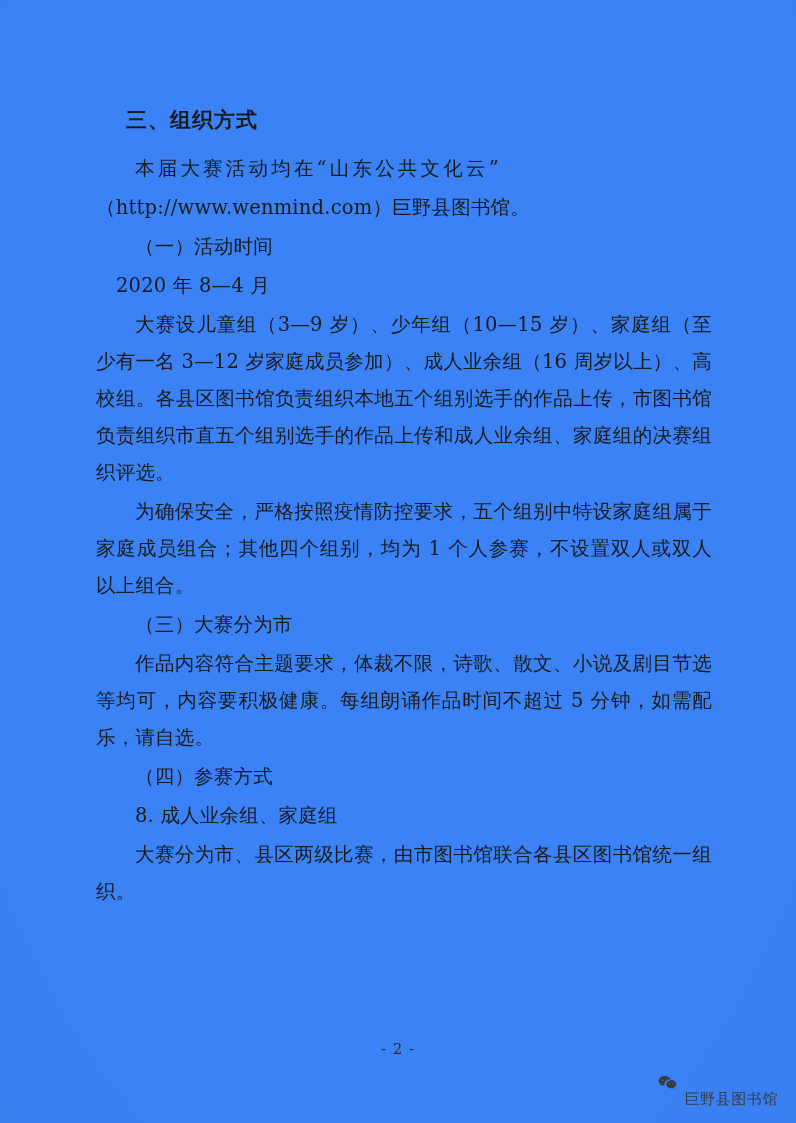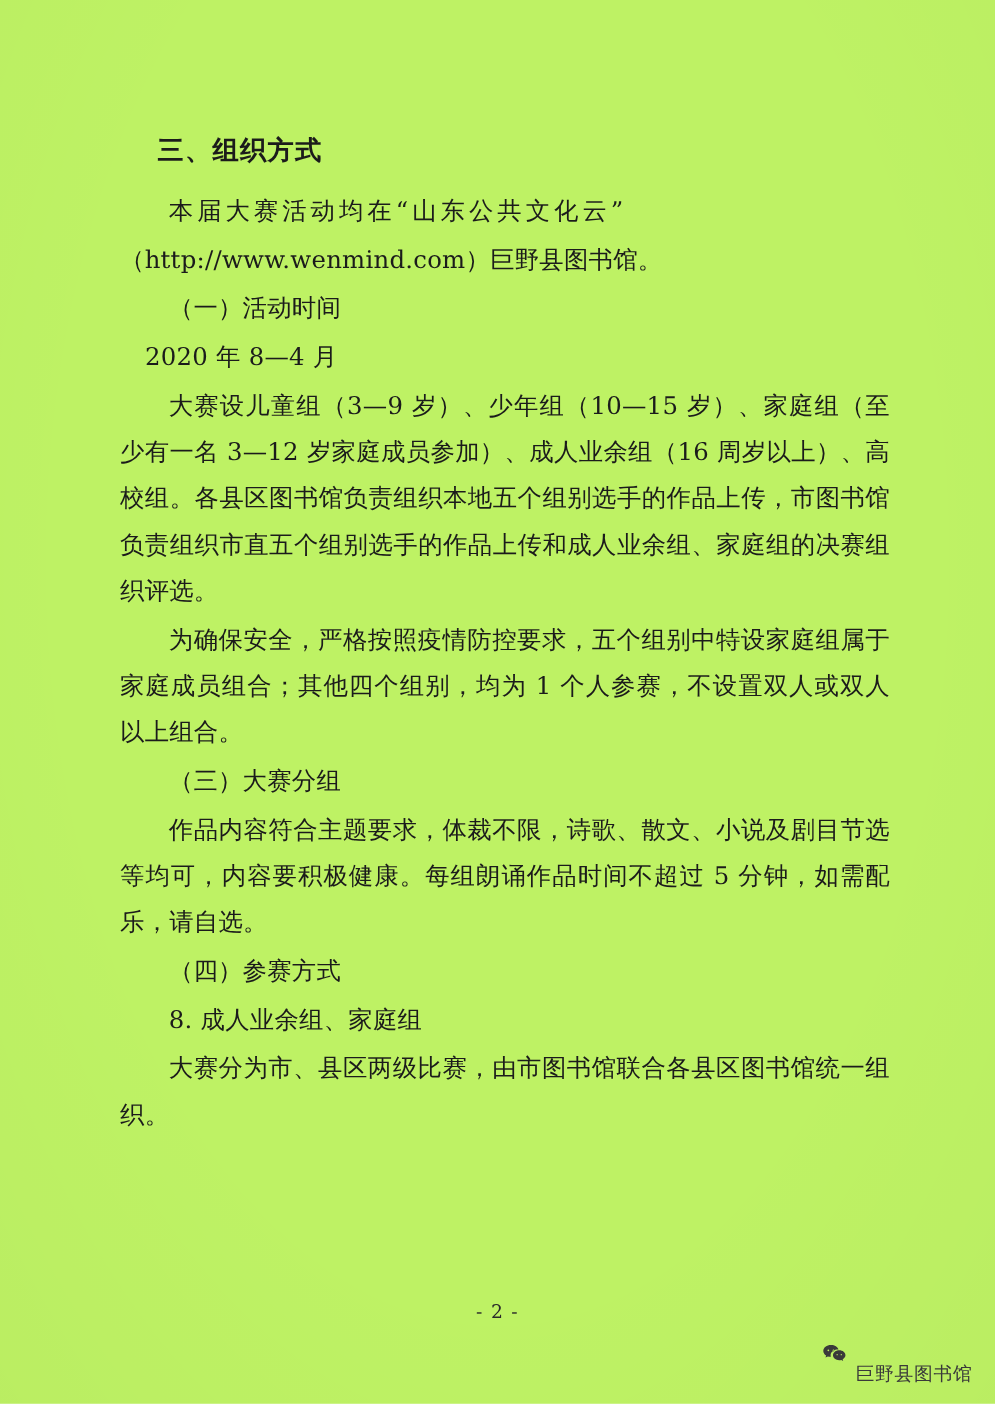--- a/index.html
+++ b/index.html
@@ -11,21 +11,21 @@
     width: 796px;
     height: 1123px;
     position: relative;
     font-family: "DejaVu Serif", "Liberation Serif", serif;
     color: #1b1b1b;
     overflow: hidden;
   }
   .page {
     position: absolute;
     inset: 0;
-    background: #bef264;
+    background: #3b82f6;
   }
   
   .page::before {
     content: "";
     position: absolute;
     inset: 0;
     background:
       radial-gradient(ellipse at 50% 40%, rgba(255,255,255,0) 60%, rgba(0,0,0,0.018) 100%);
     pointer-events: none;
   }
@@ -113,21 +113,21 @@
 
     <p class="para indent2">（一）活动时间</p>
 
     <p class="para indent1">2020 年 8—4 月</p>
 
 
     <p class="para indent2">大赛设儿童组（3—9 岁）、少年组（10—15 岁）、家庭组（至少有一名 3—12 岁家庭成员参加）、成人业余组（16 周岁以上）、高校组。各县区图书馆负责组织本地五个组别选手的作品上传，市图书馆负责组织市直五个组别选手的作品上传和成人业余组、家庭组的决赛组织评选。</p>
 
     <p class="para indent2">为确保安全，严格按照疫情防控要求，五个组别中特设家庭组属于家庭成员组合；其他四个组别，均为 1 个人参赛，不设置双人或双人以上组合。</p>
 
-    <p class="para indent2">（三）大赛分组</p>
+    <p class="para indent2">（三）大赛分为市</p>
 
     <p class="para indent2">作品内容符合主题要求，体裁不限，诗歌、散文、小说及剧目节选等均可，内容要积极健康。每组朗诵作品时间不超过 5 分钟，如需配乐，请自选。</p>
 
     <p class="para indent2">（四）参赛方式</p>
 
     <p class="para indent2">8. 成人业余组、家庭组</p>
 
     <p class="para indent2">大赛分为市、县区两级比赛，由市图书馆联合各县区图书馆统一组织。</p>
 
   </div>

